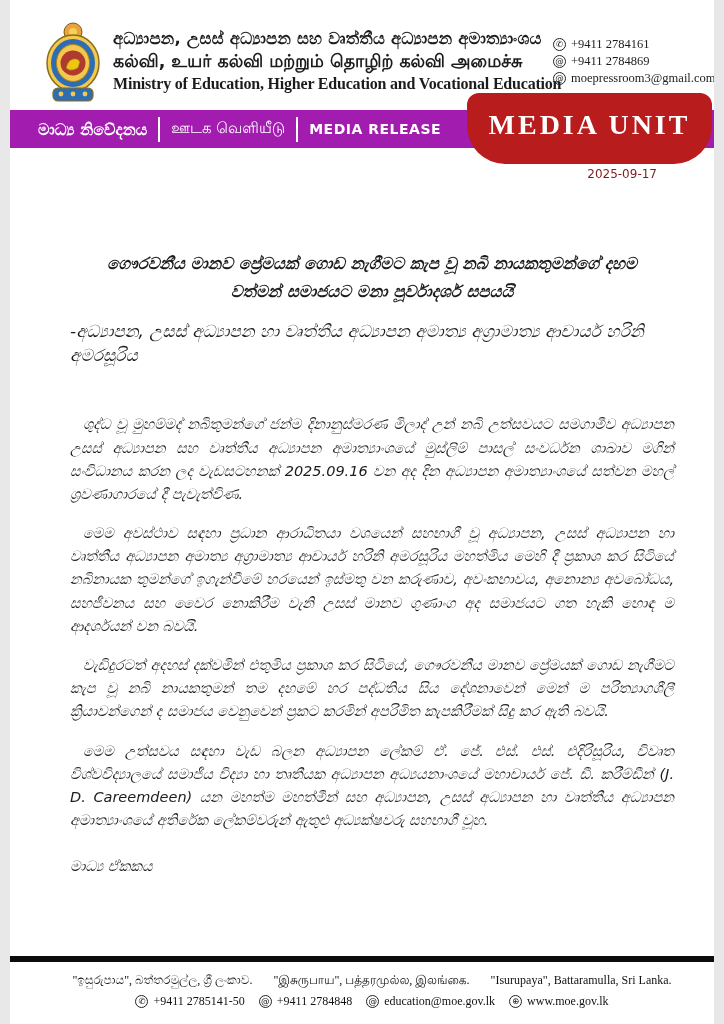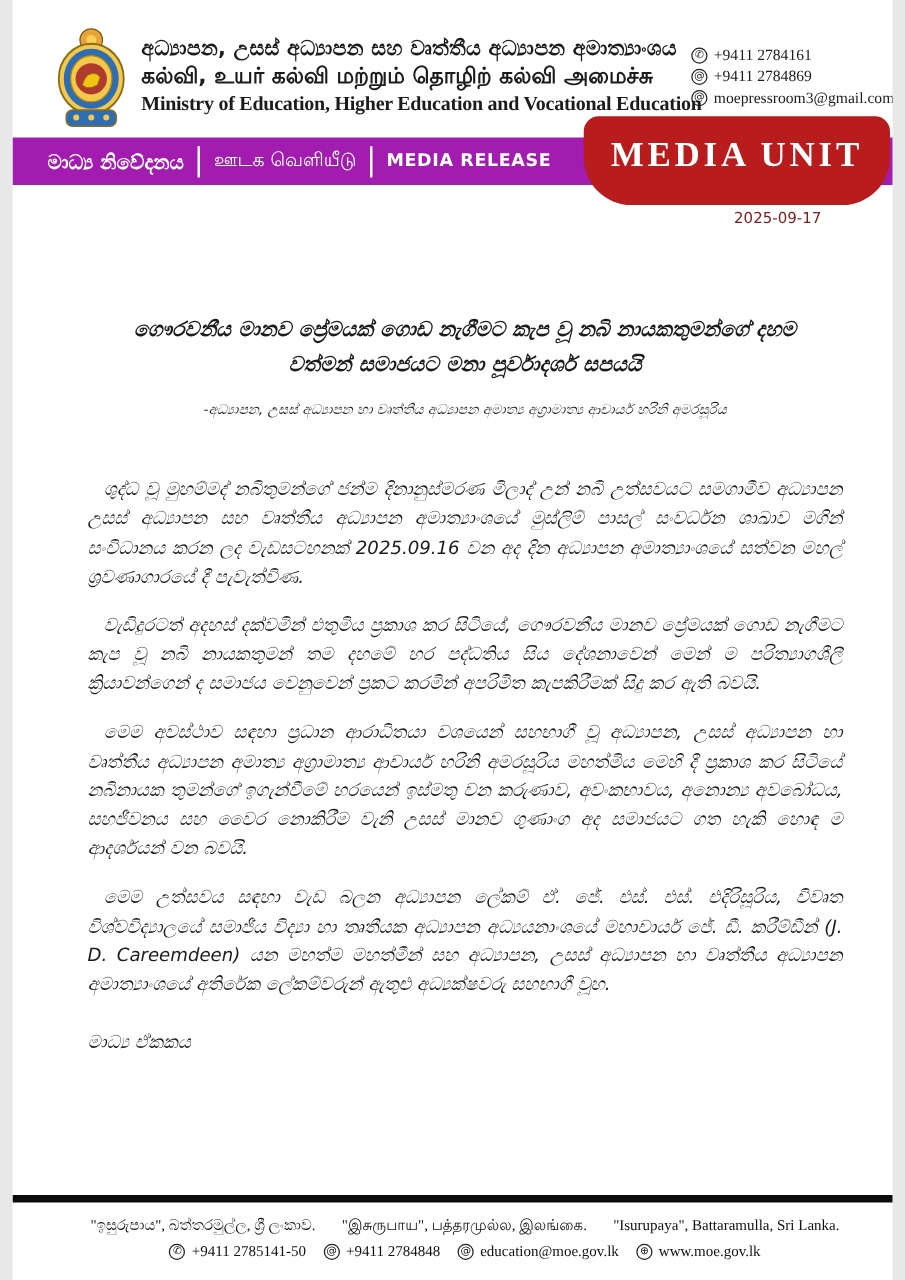--- a/index.html
+++ b/index.html
@@ -31,21 +31,21 @@
 
   
   .badge { position:absolute; top:93px; left:457px; width:245px; height:71px; background:#b91c1c; border-radius:12px 12px 38px 38px; display:flex; align-items:center; justify-content:center; padding-bottom:8px; z-index:5; }
   .badge-text { color:#fff; font-family:"Liberation Serif", serif; font-weight:bold; font-size:28px; letter-spacing:3px; white-space:nowrap; }
 
   .date { position:absolute; top:167px; right:57px; font-size:12px; color:#7f1d1d; }
 
   
   .doc { position:absolute; top:250px; left:60px; width:604px;font-style:italic; }
   .title { text-align:center; font-weight:bold; font-size:16.5px; line-height:1.72; max-width:586px; margin:0 auto 13px; }
-  .byline { font-size:11px; line-height:1.4; margin-bottom:46px;text-align:center; }
+  .byline { font-size:17px; line-height:1.4; margin-bottom:46px; }
   .body-p { font-size:14.5px; line-height:1.6; text-align:justify; text-indent:13px; margin-bottom:16px; }
   .signature { margin-top:26px; font-size:14.5px; }
 
   
   .footer-rule { position:absolute; top:956px; left:0; width:724px; height:6px; background:#0c0c0c; }
   .footer { position:absolute; top:970px; left:0; width:724px; text-align:center; font-family:"Liberation Serif", serif; font-size:12px; line-height:20px; color:#111; }
   .footer-row1 span.addr { margin:0 9px; }
   .footer-row2 { display:flex; justify-content:center; align-items:center; gap:14px; margin-top:1px; }
   .footer-item { display:inline-flex; align-items:center; gap:5px; white-space:nowrap; }
 </style>
@@ -103,22 +103,22 @@
   <div class="badge">
     <span class="badge-text">MEDIA UNIT</span>
   </div>
 
   <div class="date">2025-09-17</div>
 
   <div class="doc">
     <div class="title">ගෞරවනීය මානව ප්‍රේමයක් ගොඩ නැගීමට කැප වූ නබි නායකතුමන්ගේ දහම වත්මන් සමාජයට මනා පූර්වාදර්ශ සපයයි</div>
     <div class="byline">-අධ්‍යාපන, උසස් අධ්‍යාපන හා වෘත්තීය අධ්‍යාපන අමාත්‍ය අග්‍රාමාත්‍ය ආචාර්ය හරිනි අමරසූරිය</div>
     <p class="body-p">ශුද්ධ වූ මුහම්මද් නබිතුමන්ගේ ජන්ම දිනානුස්මරණ මිලාද් උන් නබි උත්සවයට සමගාමීව අධ්‍යාපන උසස් අධ්‍යාපන සහ වෘත්තීය අධ්‍යාපන අමාත්‍යාංශයේ මුස්ලිම් පාසල් සංවර්ධන ශාඛාව මගින් සංවිධානය කරන ලද වැඩසටහනක් 2025.09.16 වන අද දින අධ්‍යාපන අමාත්‍යාංශයේ සත්වන මහල් ශ්‍රවණාගාරයේ දී පැවැත්විණ.</p>
+    <p class="body-p">මෙම අවස්ථාව සඳහා ප්‍රධාන ආරාධිතයා වශයෙන් සහභාගී වූ අධ්‍යාපන, උසස් අධ්‍යාපන හා වෘත්තීය අධ්‍යාපන අමාත්‍ය අග්‍රාමාත්‍ය ආචාර්ය හරිනි අමරසූරිය මහත්මිය මෙහි දී ප්‍රකාශ කර සිටියේ නබිනායක තුමන්ගේ ඉගැන්වීමේ හරයෙන් ඉස්මතු වන කරුණාව, අවංකභාවය, අනොන්‍ය අවබෝධය, සහජීවනය සහ වෛර නොකිරීම වැනි උසස් මානව ගුණාංග අද සමාජයට ගත හැකි හොඳ ම ආදර්ශයන් වන බවයි.</p>
     <p class="body-p">වැඩිදුරටත් අදහස් දක්වමින් එතුමිය ප්‍රකාශ කර සිටියේ, ගෞරවනීය මානව ප්‍රේමයක් ගොඩ නැගීමට කැප වූ නබි නායකතුමන් තම දහමේ හර පද්ධතිය සිය දේශනාවෙන් මෙන් ම පරිත්‍යාගශීලී ක්‍රියාවන්ගෙන් ද සමාජය වෙනුවෙන් ප්‍රකට කරමින් අපරිමිත කැපකිරීමක් සිදු කර ඇති බවයි.</p>
-    <p class="body-p">මෙම අවස්ථාව සඳහා ප්‍රධාන ආරාධිතයා වශයෙන් සහභාගී වූ අධ්‍යාපන, උසස් අධ්‍යාපන හා වෘත්තීය අධ්‍යාපන අමාත්‍ය අග්‍රාමාත්‍ය ආචාර්ය හරිනි අමරසූරිය මහත්මිය මෙහි දී ප්‍රකාශ කර සිටියේ නබිනායක තුමන්ගේ ඉගැන්වීමේ හරයෙන් ඉස්මතු වන කරුණාව, අවංකභාවය, අනොන්‍ය අවබෝධය, සහජීවනය සහ වෛර නොකිරීම වැනි උසස් මානව ගුණාංග අද සමාජයට ගත හැකි හොඳ ම ආදර්ශයන් වන බවයි.</p>
     <p class="body-p">මෙම උත්සවය සඳහා වැඩ බලන අධ්‍යාපන ලේකම් ඒ. ජේ. එස්. එස්. එදිරිසූරිය, විවෘත විශ්වවිද්‍යාලයේ සමාජීය විද්‍යා හා තෘතීයක අධ්‍යාපන අධ්‍යයනාංශයේ මහාචාර්ය ජේ. ඩී. කරීම්ඩීන් (J. D. Careemdeen) යන මහත්ම මහත්මීන් සහ අධ්‍යාපන, උසස් අධ්‍යාපන හා වෘත්තීය අධ්‍යාපන අමාත්‍යාංශයේ අතිරේක ලේකම්වරුන් ඇතුළු අධ්‍යක්ෂවරු සහභාගී වූහ.</p>
     <div class="signature">මාධ්‍ය ඒකකය</div>
   </div>
 
   <div class="footer-rule"></div>
   <div class="footer">
     <div class="footer-row1">
       <span class="addr">"ඉසුරුපාය", බත්තරමුල්ල, ශ්‍රී ලංකාව.</span>
       <span class="addr">"இசுருபாய", பத்தரமுல்ல, இலங்கை.</span>
       <span class="addr">"Isurupaya", Battaramulla, Sri Lanka.</span>

